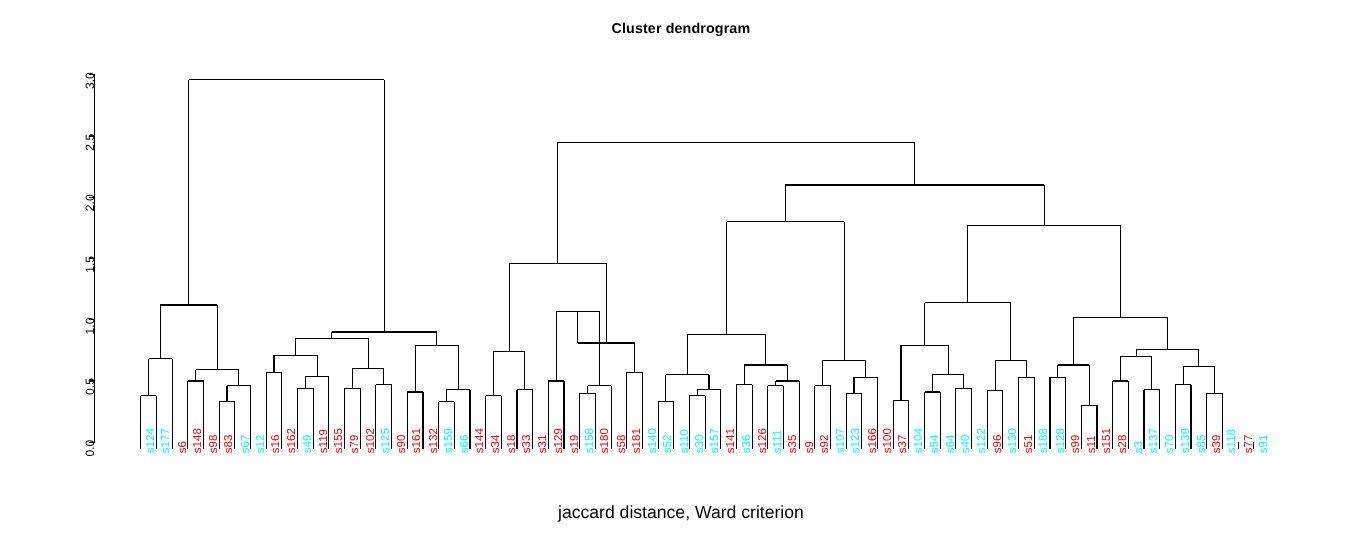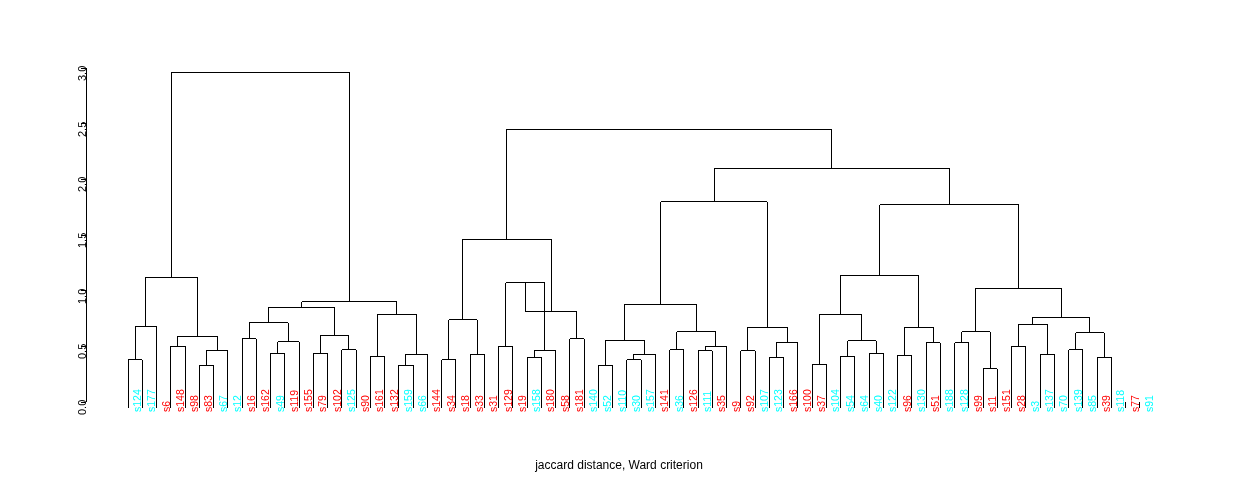--- a/index.html
+++ b/index.html
@@ -9,21 +9,21 @@
     color:#000000;
   }
   #root-wrap{position:relative;width:1238px;height:500px;background:#fff;}
   #plot-title{
     position:absolute;top:18px;left:0;width:1238px;
     text-align:center;font-size:13px;font-weight:bold;
     letter-spacing:.1px;
   }
   #x-caption{
     position:absolute;top:458px;left:0;width:1238px;
-    text-align:center;font-size:12px;
+    text-align:center;font-size:16px;
   }
   #canvas{position:absolute;left:0;top:0;width:1238px;height:500px;}
   .lbl{
     position:absolute;
     font-size:10.5px;
     font-family:"Liberation Sans", sans-serif;
     transform-origin:left top;
     transform:rotate(-90deg);
     white-space:nowrap;
     line-height:10px;
@@ -34,20 +34,21 @@
     transform-origin:left top;
     transform:rotate(-90deg);
     white-space:nowrap;
   }
 </style>
 </head>
 <body>
 
 <div id="root-wrap">
 
+  <div id="plot-title">Cluster dendrogram</div>
 
   <svg id="canvas" xmlns="http://www.w3.org/2000/svg" viewBox="0 0 1238 500">
     <g id="g-axis">
         <line x1="86" y1="402" x2="86" y2="68" stroke="#000" stroke-width="1" shape-rendering="crispEdges"></line>
         <line x1="81" y1="402" x2="86" y2="402" stroke="#000" stroke-width="1" shape-rendering="crispEdges"></line>
         <line x1="81" y1="346.3333333333333" x2="86" y2="346.3333333333333" stroke="#000" stroke-width="1" shape-rendering="crispEdges"></line>
         <line x1="81" y1="290.6666666666667" x2="86" y2="290.6666666666667" stroke="#000" stroke-width="1" shape-rendering="crispEdges"></line>
         <line x1="81" y1="235" x2="86" y2="235" stroke="#000" stroke-width="1" shape-rendering="crispEdges"></line>
         <line x1="81" y1="179.33333333333334" x2="86" y2="179.33333333333334" stroke="#000" stroke-width="1" shape-rendering="crispEdges"></line>
         <line x1="81" y1="123.66666666666663" x2="86" y2="123.66666666666663" stroke="#000" stroke-width="1" shape-rendering="crispEdges"></line>

